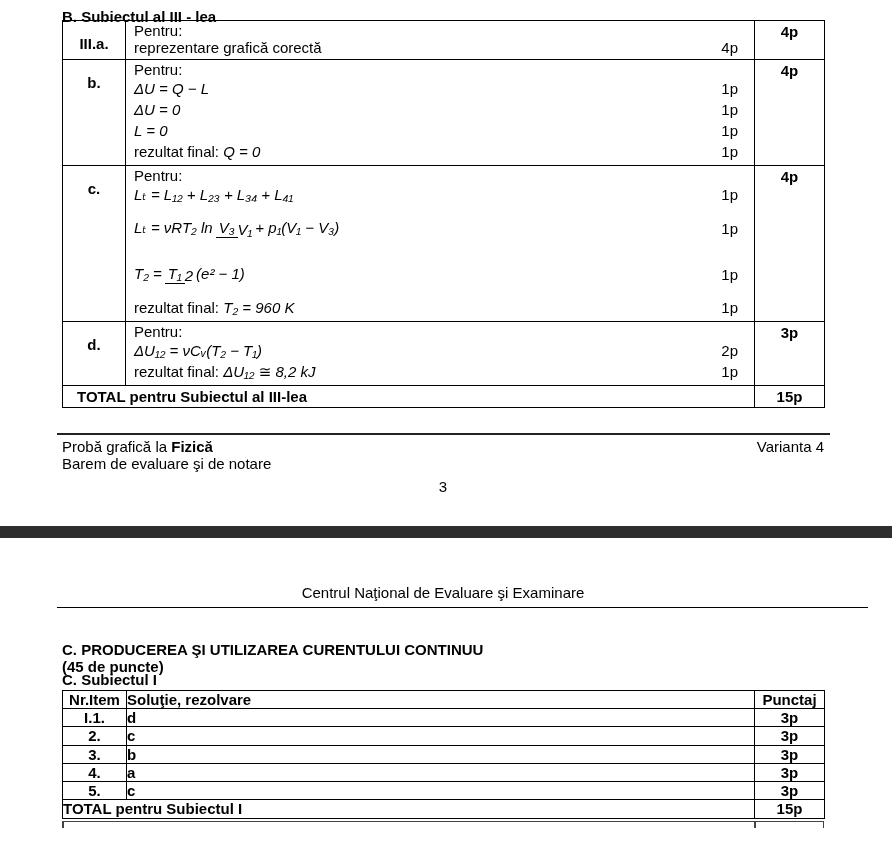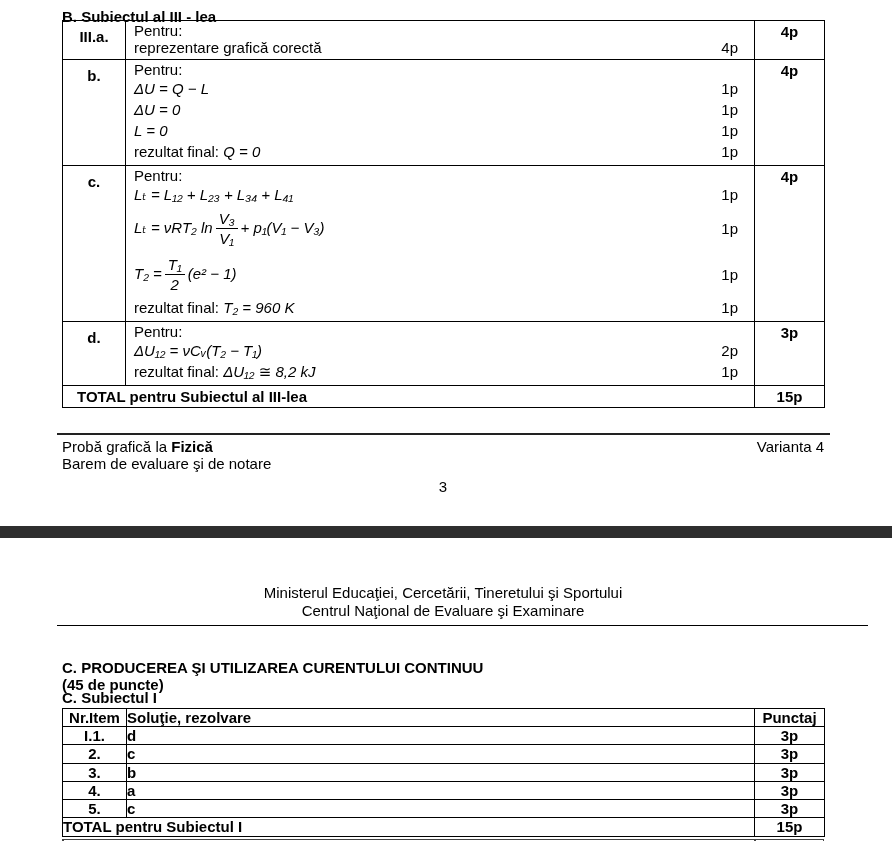--- a/index.html
+++ b/index.html
@@ -14,31 +14,31 @@
   .content { margin-left:62px; width:762px; }
 
   .doc-title { font-weight:bold; padding-top:8px; height:20px; }
 
   
   table.rub { width:762px; border-collapse:collapse; table-layout:fixed; }
   table.rub td { border:1.5px solid #000; vertical-align:top; }
   .col-id   { width:63px; }
   .col-body { width:629px; }
   .col-sc   { width:70px; }
-  .c-id    { text-align:center; font-weight:bold; padding-top:7px; }
+  .c-id    { text-align:center; font-weight:bold; padding-top:14px; }
   .c-score { text-align:center; font-weight:bold; padding-top:2px; }
   .c-body  { padding:1px 0 2px 8px; }
   .ln { display:flex; justify-content:space-between; align-items:center; min-height:21px; }
   .ln.s { min-height:17px; }
   .ln.p { min-height:18px; }
   .ln.f { min-height:46px; }
   .pts { flex:none; width:46px; text-align:right; padding-right:16px; }
   .fx { font-style:italic; }
   .lbl { font-style:normal; }
-  .frac { display:inline-flex; flex-direction:column; align-items:center; vertical-align:middle; margin:0 3px; }
+  .frac { display:inline-flex; align-items:center; vertical-align:middle; margin:0 3px; }
   .frac .num { display:block; padding:0 3px 1px; border-bottom:1.5px solid #000; }
   .frac .den { display:block; padding-top:1px; }
   .tot-lbl { font-weight:bold; padding:2px 0 2px 14px; height:22px; }
 
   
   .foot-rule { margin-top:25px; margin-left:-5px; width:773px; border-top:2px solid #222; }
   .foot-row { display:flex; justify-content:space-between; margin-top:3px; height:17px; }
   .foot-line2 { height:17px; }
   .page-num { text-align:center; margin-top:6px; height:17px; }
 
@@ -199,21 +199,20 @@
     </div>
     <div class="foot-line2">Barem de evaluare şi de notare</div>
     <div class="page-num">3</div>
   </div>
 
   <div class="sep-bar"></div>
 
   <div class="content">
 
     <div class="ministry">
-      <div>Ministerul Educaţiei, Cercetării, Tineretului şi Sportului</div>
       <div>Centrul Naţional de Evaluare şi Examinare</div>
     </div>
     <div class="head-rule"></div>
 
     <div class="chapter">
       <span>C. PRODUCEREA ŞI UTILIZAREA CURENTULUI CONTINUU</span>
       <span>(45 de puncte)</span>
     </div>
 
     <div class="subject">C. Subiectul I</div>

